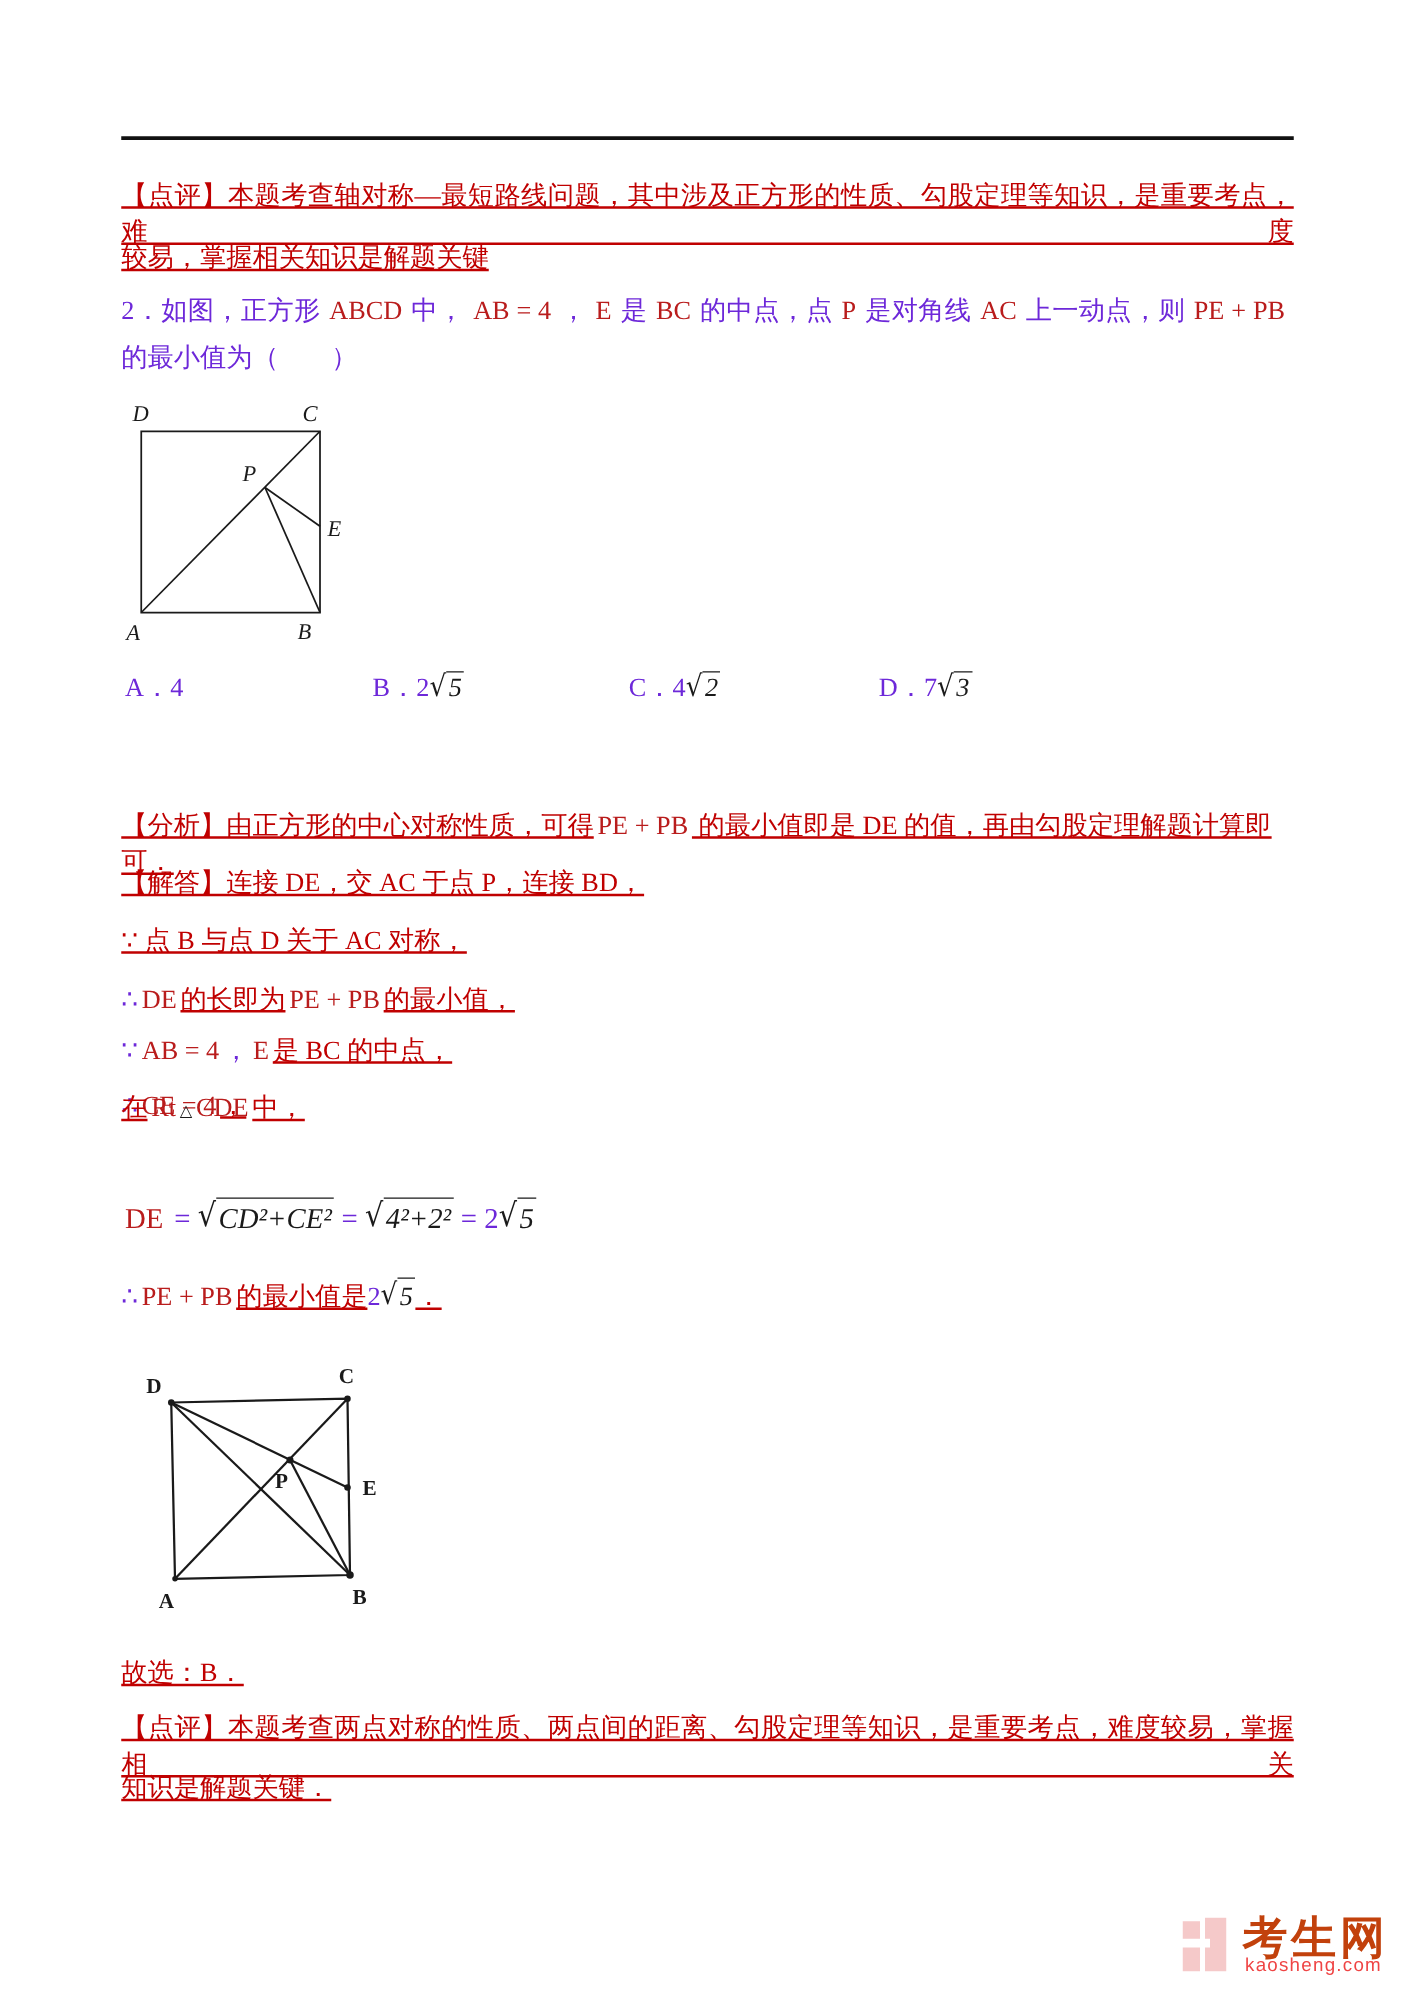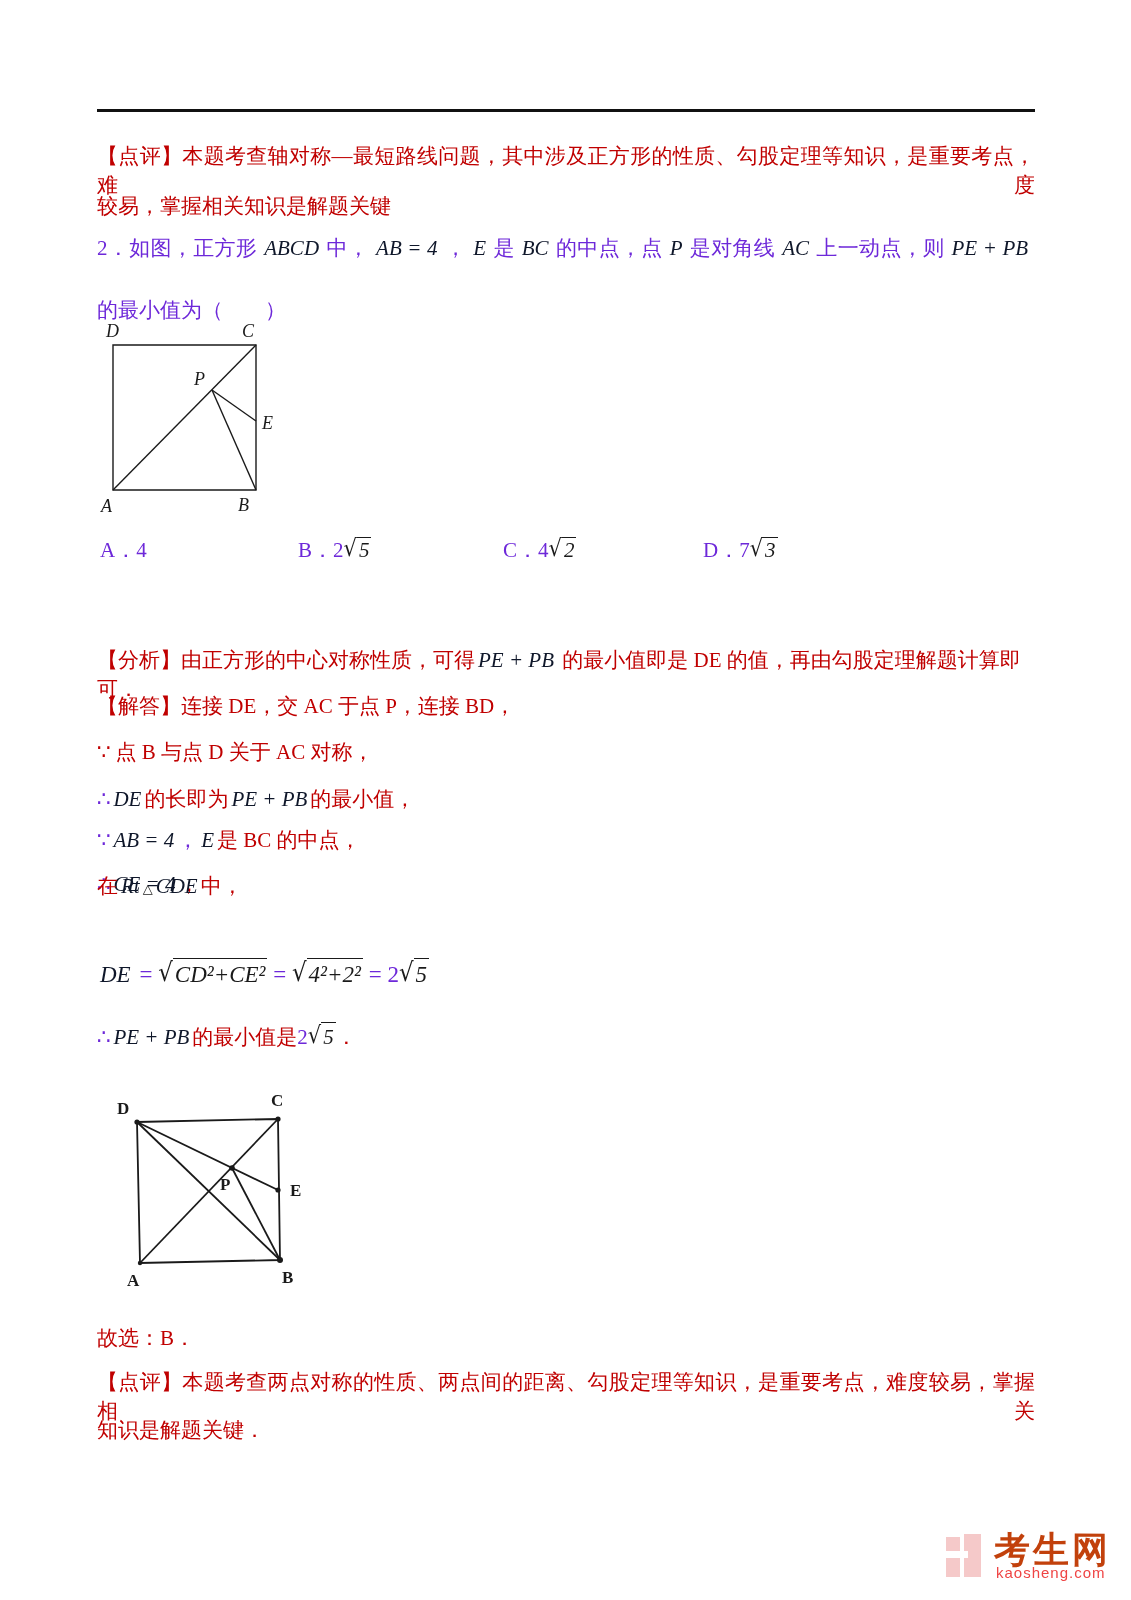--- a/index.html
+++ b/index.html
@@ -9,22 +9,22 @@
     -webkit-font-smoothing:antialiased;
   }
   .page{position:absolute;inset:0;width:1131px;height:1600px;overflow:hidden;}
   .divider{position:absolute;left:97px;top:109px;width:938px;height:3px;background:#111;}
   .line{
     position:absolute;left:97px;width:938px;
     font-size:21px;line-height:1.4;color:#1a1a1a;white-space:normal;
   }
   .just{text-align:justify;text-align-last:justify;}
   .seg-k{color:#6d28d9;}
-  .seg-r{color:#c00000;}
-  .seg-m{color:#0f172a;font-style:italic;padding:0 3px;}
+  .seg-r{color:#c00000;text-decoration:underline;}
+  .seg-m{color:#b91c1c;padding:0 3px;}
   .q2 .seg-m{padding:0 7px;}
   .seg-tri{color:#1a1a1a;font-size:13px;}
   .rad{display:inline-block;white-space:nowrap;color:#1a1a1a;}
   .rad .sign{display:inline-block;font-style:normal;font-family:"DejaVu Sans",sans-serif;transform:scaleY(1.12);transform-origin:bottom;}
   .rad .rd{display:inline-block;border-top:1.5px solid currentColor;padding:0 2px;font-style:italic;}
   .formula-line{font-size:23px;}
   .opt{position:absolute;font-size:21px;color:#1a1a1a;}
   .fig{position:absolute;}
   .fig text{fill:#1a1a1a;}
   .fig1 text{font-family:"Liberation Serif",serif;font-style:italic;font-size:18px;}
@@ -38,21 +38,21 @@
 <body>
 
 <div class="page">
 
   <div class="divider"></div>
 
   <div class="line just" style="top:142px"><span class="seg-r">【点评】本题考查轴对称—最短路线问题，其中涉及正方形的性质、勾股定理等知识，是重要考点，难度</span></div>
   <div class="line" style="top:192px"><span class="seg-r">较易，掌握相关知识是解题关键</span></div>
 
   <div class="line just q2" style="top:234px"><span class="seg-k">2．如图，正方形</span><span class="seg-m">ABCD</span><span class="seg-k">中，</span><span class="seg-m">AB = 4</span><span class="seg-k">，</span><span class="seg-m">E</span><span class="seg-k">是</span><span class="seg-m">BC</span><span class="seg-k">的中点，点</span><span class="seg-m">P</span><span class="seg-k">是对角线</span><span class="seg-m">AC</span><span class="seg-k">上一动点，则</span><span class="seg-m">PE + PB</span></div>
-  <div class="line" style="top:296px"><span class="seg-k">的最小值为（　　）</span></div>
+  <div class="line" style="top:272px"><span class="seg-k">的最小值为（　　）</span></div>
 
   <svg class="fig fig1" style="left:95px;top:313px" width="215" height="205" viewBox="0 0 215 205">
     <polygon points="18,32 161,32 161,177 18,177" stroke-width="1.4"></polygon>
     <line x1="18" y1="177" x2="161" y2="32" stroke-width="1.4"></line>
     <line x1="117" y1="77" x2="161" y2="108" stroke-width="1.4"></line>
     <line x1="117" y1="77" x2="161" y2="177" stroke-width="1.4"></line>
     <text x="11" y="24">D</text>
     <text x="147" y="24">C</text>
     <text x="6" y="199">A</text>
     <text x="143" y="198">B</text>

